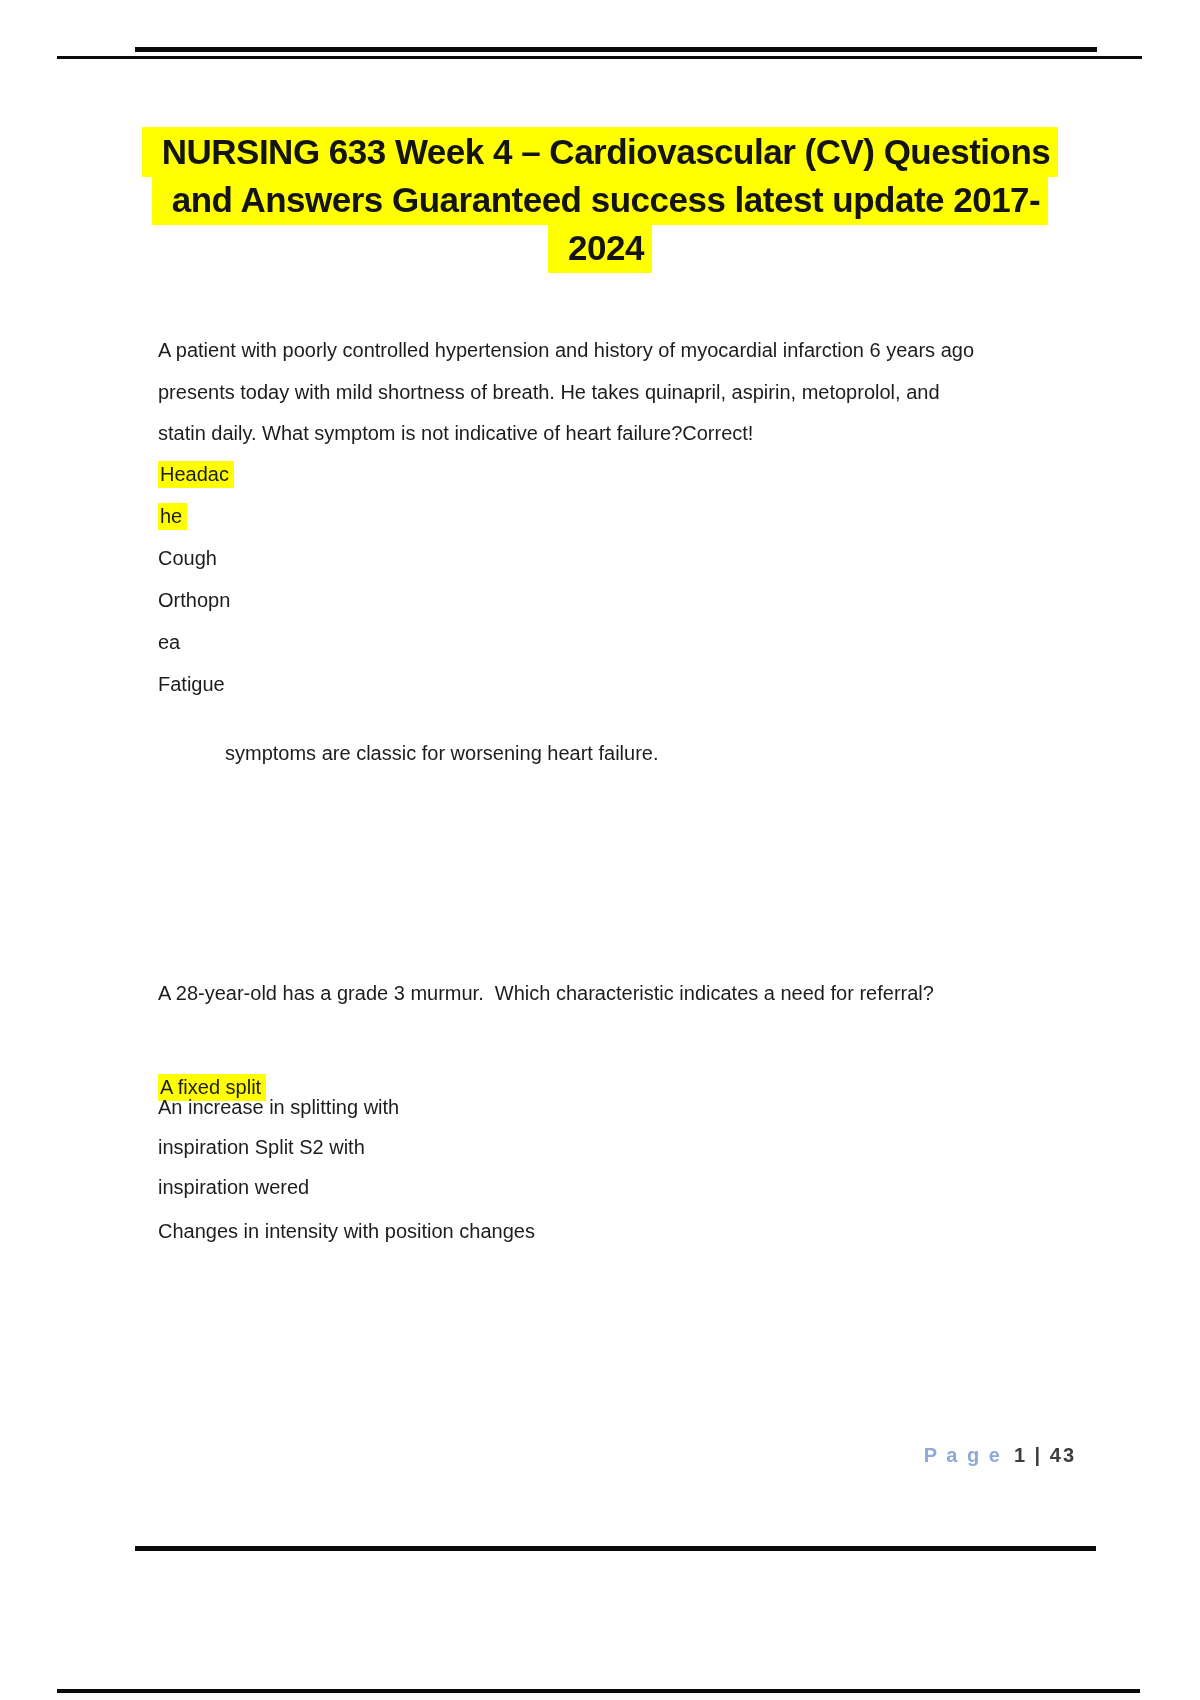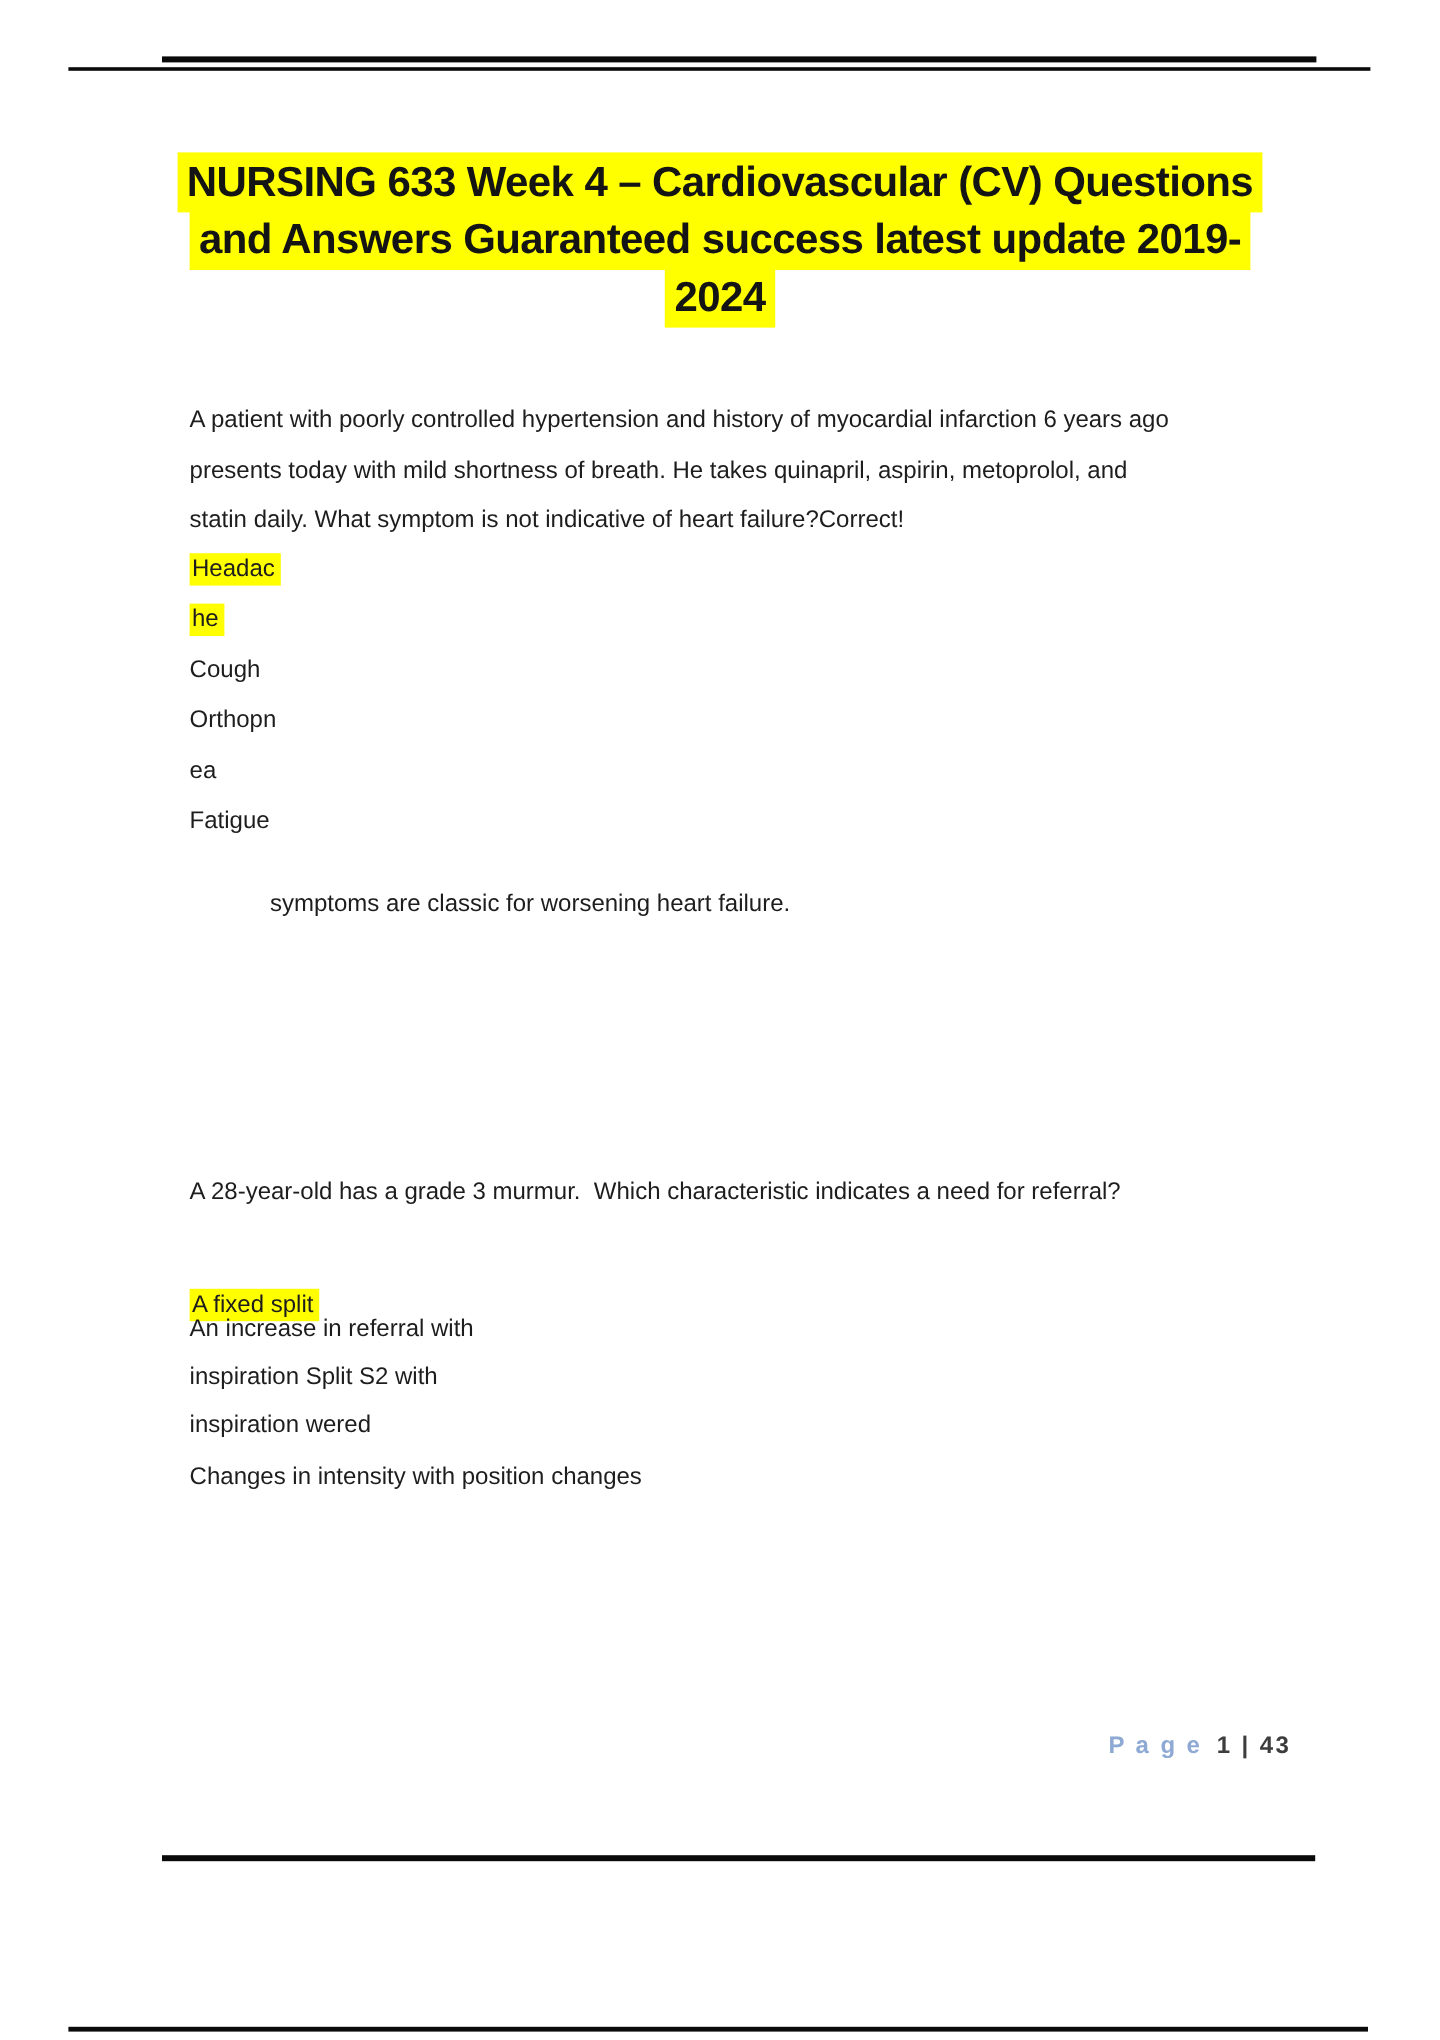--- a/index.html
+++ b/index.html
@@ -32,21 +32,21 @@
     text-align: center;
     font-size: 35px;
     font-weight: 700;
     letter-spacing: -0.5px;
     line-height: 48px;
     color: #141414;
   }
   .title mark {
     background: var(--highlight);
     color: inherit;
-    padding: 5px 8px 6px 8px;
+    padding: 5px 8px 6px 20px;
   }
 
   .body-text { font-size: 20px; color: var(--text); }
   .nowrap { white-space: nowrap; }
 
   .q1 {
     position: absolute; left: 158px; top: 330px;
     line-height: 41.5px;
   }
   .opts1 { position: absolute; left: 158px; top: 462px; }
@@ -88,21 +88,21 @@
 </head>
 <body>
 
 <div class="page">
 
   <div class="rule rule-top-thick"></div>
   <div class="rule rule-top-thin"></div>
 
   <h1 class="title">
     <div class="t-line"><mark>NURSING 633 Week 4 – Cardiovascular (CV) Questions</mark></div>
-    <div class="t-line"><mark>and Answers Guaranteed success latest update 2019-</mark></div>
+    <div class="t-line"><mark>and Answers Guaranteed success latest update 2017-</mark></div>
     <div class="t-line"><mark>2024</mark></div>
   </h1>
 
   <div class="q1 body-text">
     <div class="nowrap">A patient with poorly controlled hypertension and history of myocardial infarction 6 years ago</div>
     <div class="nowrap">presents today with mild shortness of breath. He takes quinapril, aspirin, metoprolol, and</div>
     <div class="nowrap">statin daily. What symptom is not indicative of heart failure?Correct!</div>
   </div>
 
   <div class="opts1 body-text">
@@ -116,21 +116,21 @@
 
   <div class="expl body-text">
     <div class="nowrap">symptoms are classic for worsening heart failure.</div>
   </div>
 
   <div class="q2 body-text">A 28-year-old has a grade 3 murmur.&nbsp; Which characteristic indicates a need for referral?</div>
 
   <div class="a2 body-text"><mark>A fixed split</mark></div>
 
   <div class="opts2 body-text">
-    <div class="nowrap">An increase in referral with</div>
+    <div class="nowrap">An increase in splitting with</div>
     <div class="nowrap">inspiration Split S2 with</div>
     <div class="nowrap">inspiration wered</div>
   </div>
 
   <div class="changes body-text">Changes in intensity with position changes</div>
 
   <div class="footer">
     <span class="pw">P a g e</span><span class="pn">1 | 43</span>
   </div>
 

